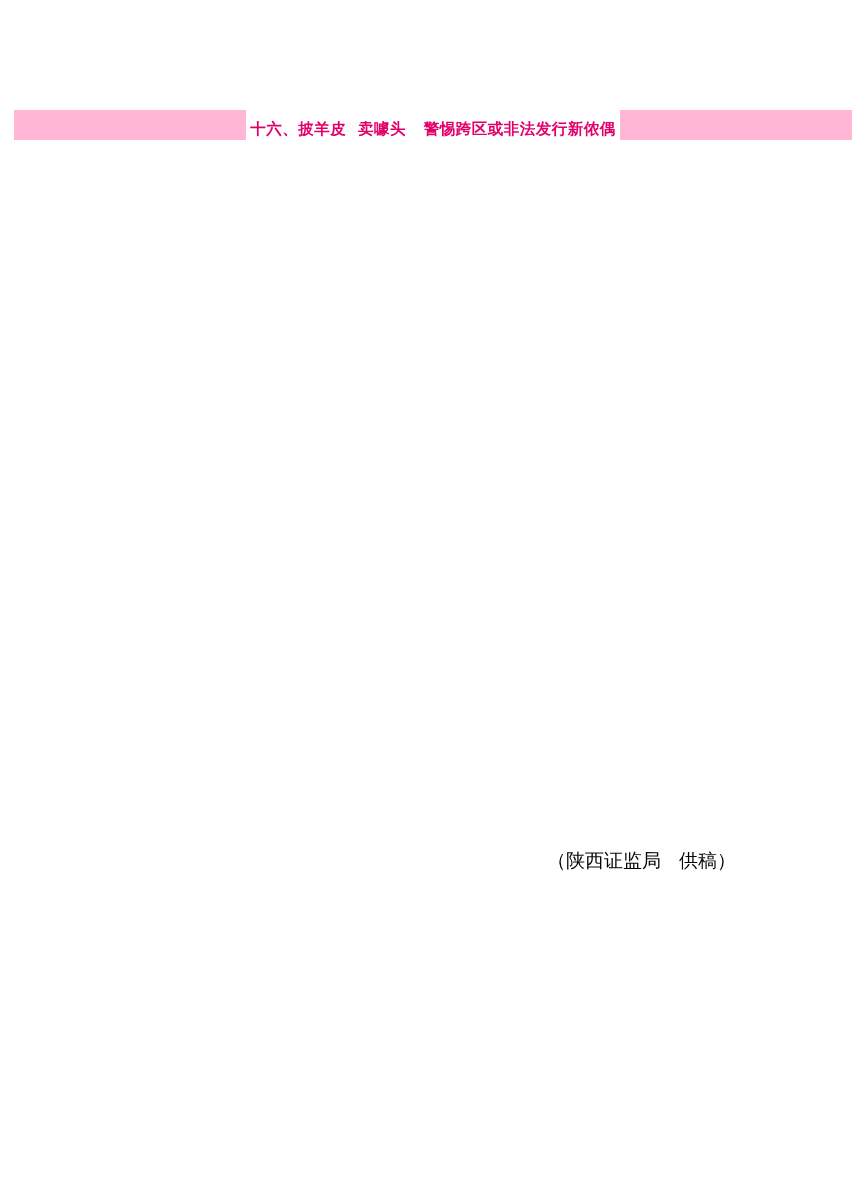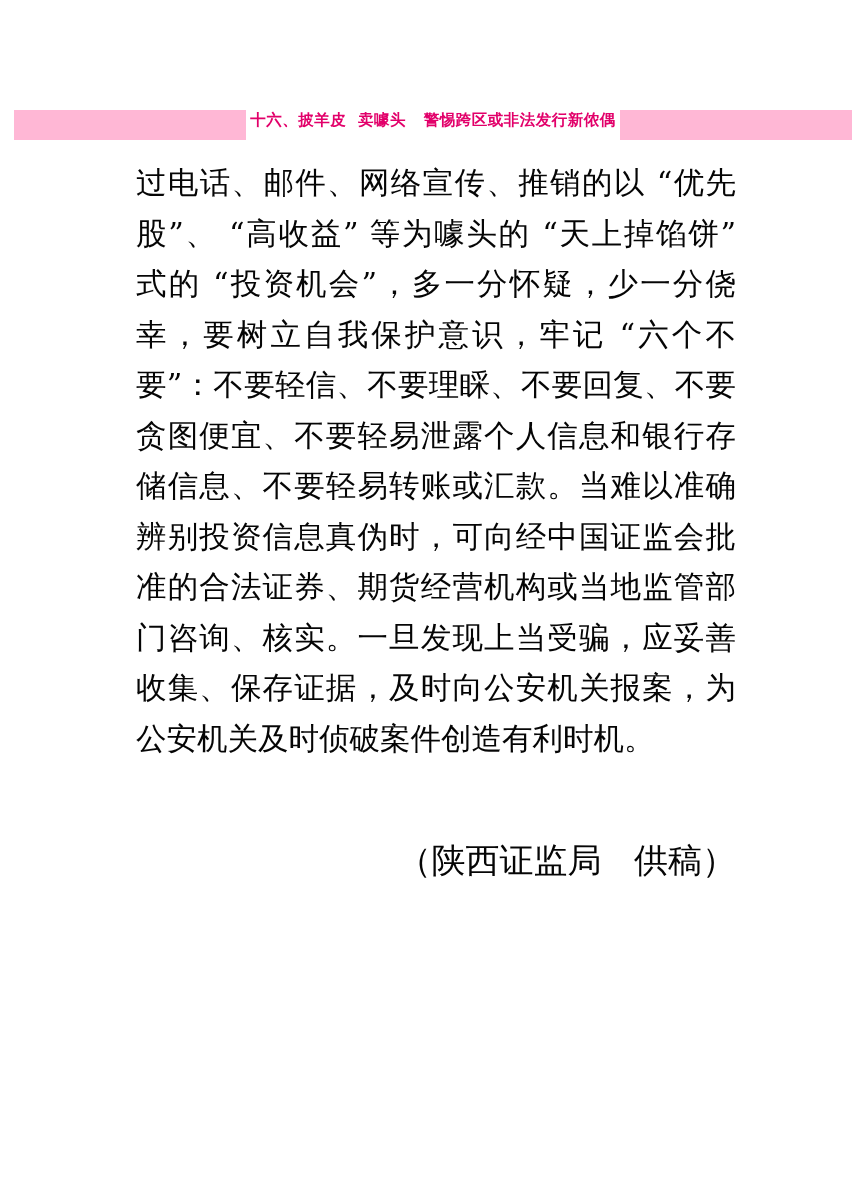--- a/index.html
+++ b/index.html
@@ -32,21 +32,21 @@
     background: #ffb7d5;
     display: flex;
     align-items: center;
     justify-content: center;
   }
   .header-band-inner {
     background: #ffffff;
     height: 30px;
     padding: 0 4px;
     display: flex;
-    align-items: flex-start;
+    align-items: flex-end;
     justify-content: center;
   }
   .header-title {
     color: #e2006a;
     font-family: "DejaVu Sans", "Liberation Sans", sans-serif;
     font-size: 15.5px;
     font-weight: bold;
     letter-spacing: 0.5px;
     white-space: pre;
   }
@@ -71,21 +71,21 @@
   }
 
   
   .attribution {
     position: absolute;
     left: 136px;
     top: 838px;
     width: 600px;
     text-align: right;
     font-family: "DejaVu Serif", "Liberation Serif", serif;
-    font-size: 34px;
+    font-size: 19px;
     line-height: 44px;
     color: #050505;
     white-space: pre;
   }
 
   
   .page-number {
     position: absolute;
     left: 0;
     top: 1090px;
@@ -101,20 +101,17 @@
 <body>
 
 <div class="page">
 
   <div class="header-band">
     <div class="header-band-inner">
       <span class="header-title">十六、披羊皮  卖噱头   警惕跨区或非法发行新侬偶</span>
     </div>
   </div>
 
-  <div class="body-block">
-    <div class="body-text">过电话、邮件、网络宣传、推销的以 “优先股”、 “高收益” 等为噱头的 “天上掉馅饼” 式的 “投资机会”，多一分怀疑，少一分侥幸，要树立自我保护意识，牢记 “六个不要”：不要轻信、不要理睬、不要回复、不要贪图便宜、不要轻易泄露个人信息和银行存储信息、不要轻易转账或汇款。当难以准确辨别投资信息真伪时，可向经中国证监会批准的合法证券、期货经营机构或当地监管部门咨询、核实。一旦发现上当受骗，应妥善收集、保存证据，及时向公安机关报案，为公安机关及时侦破案件创造有利时机。</div>
-  </div>
 
   <div class="attribution">（陕西证监局   供稿）</div>
 
 
 </div>
 
 </body></html>

